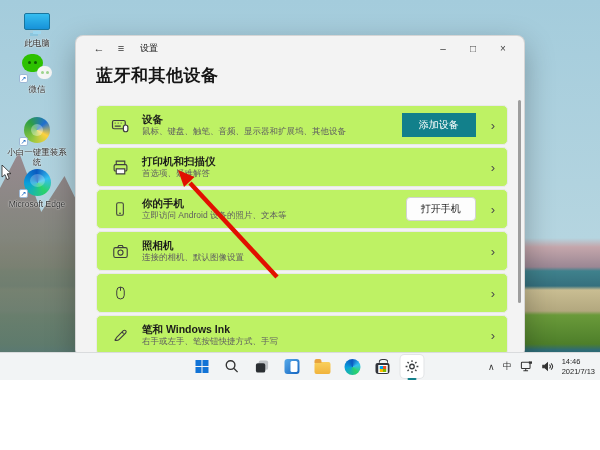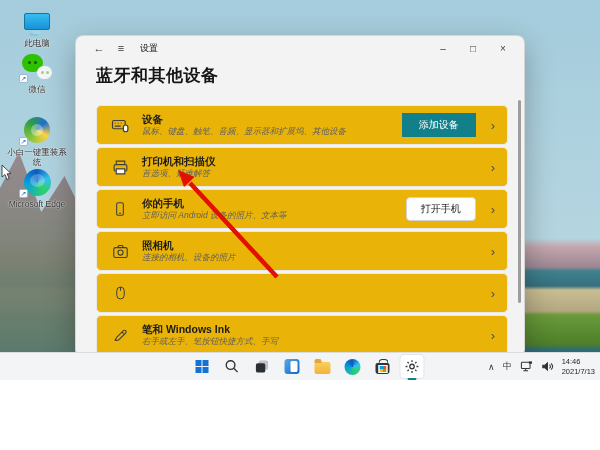--- a/index.html
+++ b/index.html
@@ -45,26 +45,26 @@
   
   .window { position:absolute; left:75px; top:35px; width:450px; height:323px; background:#f3f3f3;
     border:1px solid rgba(0,0,0,.12); border-radius:8px; box-shadow:0 10px 30px rgba(0,0,0,.28); z-index:10; overflow:hidden; }
   .titlebar { height:24px; display:flex; align-items:center; padding:0 6px 0 14px; color:#1a1a1a; }
   .tb-glyph { font-size:11px; color:#333; width:18px; text-align:center; cursor:default; }
   .tb-title { font-size:9px; margin-left:10px; color:#1a1a1a; }
   .caption-btns { margin-left:auto; display:flex; }
   .cap { width:30px; height:22px; display:flex; align-items:center; justify-content:center; font-size:10px; color:#444; }
   .page-title { margin:4px 0 0 20px; font-size:17px; font-weight:700; color:#161616; letter-spacing:.5px; }
   .cards { position:absolute; left:20px; top:69px; width:412px; }
-  .card { height:40px; margin-bottom:2px; background:#eab308; border:1px solid #e9e9e9; border-radius:5px;
+  .card { height:40px; margin-bottom:2px; background:#bef264; border:1px solid #e9e9e9; border-radius:5px;
     display:flex; align-items:center; padding:0 10px 0 13px; }
   .row-icon { width:20px; height:20px; flex:0 0 20px; display:flex; align-items:center; justify-content:center; }
   .row-text { margin-left:12px; display:flex; flex-direction:column; min-width:0; }
   .row-title { font-size:10.5px; font-weight:700; color:#1b1b1b; line-height:1.3; white-space:nowrap; }
-  .row-sub { font-size:8.5px; color:#606060; line-height:1.3; white-space:nowrap;font-style:italic; }
+  .row-sub { font-size:8.5px; color:#606060; line-height:1.3; white-space:nowrap; }
   .row-right { margin-left:auto; display:flex; align-items:center; }
   .btn-accent { background:#12808b; color:#fff; font-size:10px; border:none; border-radius:0; padding:5px 17px; font-family:inherit; }
   .btn-outline { background:#fdfdfd; color:#1a1a1a; font-size:10px; border:1px solid #d2d2d2; border-radius:4px; padding:4px 14px; font-family:inherit; }
   .chev { margin-left:15px; margin-right:2px; font-size:13px; color:#4c4c4c; line-height:1; }
   .scrollbar { position:absolute; right:3px; top:64px; width:3px; height:203px; background:#9d9d9d; border-radius:2px; }
 
   
   .anno { position:absolute; inset:0; z-index:50; pointer-events:none; }
 
   
@@ -206,21 +206,21 @@
       <div class="card">
         <span class="row-icon">
           <svg width="17" height="17" viewBox="0 0 24 24" fill="none" stroke="#3f3f3f" stroke-width="1.6">
             <rect x="2.5" y="6.5" width="19" height="14" rx="2.5"></rect>
               <path d="M8 6.5l1.5-3h5l1.5 3"></path>
               <circle cx="12" cy="13.5" r="3.6"></circle>
           </svg>
         </span>
         <div class="row-text">
           <span class="row-title">照相机</span>
-          <span class="row-sub">连接的相机、设备的照片</span>
+          <span class="row-sub">连接的相机、默认图像设置</span>
         </div>
         <div class="row-right">
           <span class="chev">›</span>
         </div>
       </div>
 
       <div class="card">
         <span class="row-icon">
           <svg width="15" height="16" viewBox="0 0 24 24" fill="none" stroke="#3f3f3f" stroke-width="1.6">
             <rect x="6" y="2.5" width="12" height="19" rx="6"></rect>

